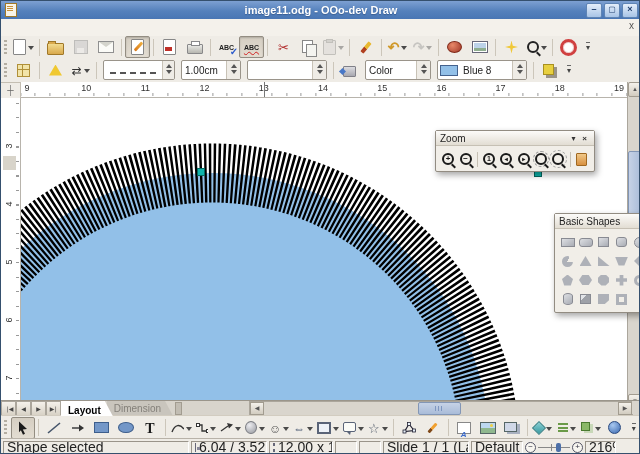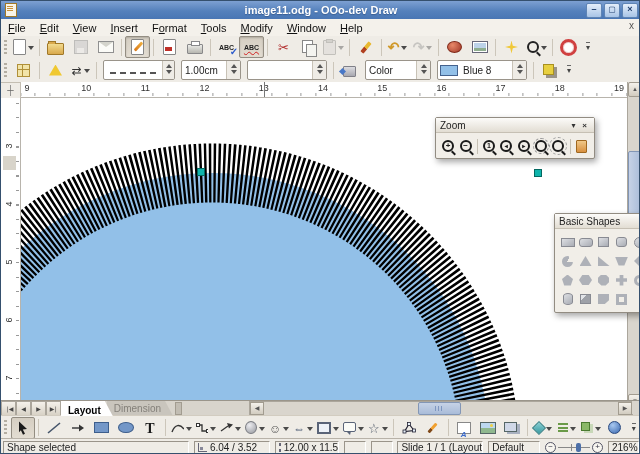--- a/index.html
+++ b/index.html
@@ -133,41 +133,41 @@
   .i-fontwork{width:12px;height:10px;border:1px solid #888;background:#fff;text-align:center;}
   .i-fontwork::before{content:"A";font-size:8px;font-weight:bold;color:#3A6ACC;font-style:italic;}
   .i-image{width:14px;height:10px;border:1px solid #566;background:linear-gradient(#BCD8F0 55%,#8FB88F 55%);position:relative;}
   .i-image::after{content:"";position:absolute;right:2px;top:1px;width:3px;height:3px;border-radius:50%;background:#F0D040;}
   .i-gallery2{width:11px;height:8px;border:1px solid #566;background:#D0D8E8;box-shadow:3px 2px 0 #A8B0C0;margin:-2px 3px 0 0;}
   .i-rotate{width:8px;height:8px;background:linear-gradient(135deg,#8AD0D4,#3A9AA2);border:1px solid #2A7A80;transform:rotate(45deg);}
   .i-align{width:10px;height:9px;background:linear-gradient(180deg,#6A9A48 0 2px,transparent 2px 4px,#6A9A48 4px 6px,transparent 6px 7px,#6A9A48 7px 9px);}
   .i-arrange{width:8px;height:7px;background:#8AB868;border:1px solid #4A7A30;box-shadow:3px 2px 0 #C8D8B8;margin:-2px 3px 0 0;}
   .i-3d{width:11px;height:11px;border-radius:50%;background:radial-gradient(circle at 35% 30%,#A8C8F0,#3A68B0);border:1px solid #2A4A80;}
   
-  .statusbar{position:absolute;left:0;top:437px;width:640px;height:17px;background:#EFECE6;border-top:1px solid #B8B2A8;display:flex;align-items:center;font-size:10px;color:#222;gap:2px;padding:0 2px;box-sizing:border-box;justify-content:space-between;}
+  .statusbar{position:absolute;left:0;top:437px;width:640px;height:17px;background:#EFECE6;border-top:1px solid #B8B2A8;display:flex;align-items:center;font-size:14px;color:#222;gap:2px;padding:0 2px;box-sizing:border-box;}
   .scell{height:13px;border:1px solid;border-color:#9A948A #FFF #FFF #9A948A;display:flex;align-items:center;padding:0 3px;overflow:hidden;white-space:nowrap;box-sizing:border-box;}
   .pos-ic{width:8px;height:8px;border-left:1px solid #667;border-bottom:1px solid #667;margin-right:3px;position:relative;}
   .pos-ic::after{content:"";position:absolute;left:1px;bottom:1px;width:3px;height:3px;background:#889;}
   .size-ic{width:8px;height:7px;border:1px dashed #667;margin-right:3px;}
   .zslider{display:flex;align-items:center;gap:2px;}
   .zs-btn{width:9px;height:9px;border:1px solid #556;border-radius:50%;color:#334;font-size:8px;line-height:7px;text-align:center;background:#F8F6F0;}
   .zs-btn.minus::before{content:"−";}
   .zs-btn.plus::before{content:"+";}
   .zs-track{position:relative;width:32px;height:9px;}
   .zs-track::before{content:"";position:absolute;left:0;right:0;top:4px;height:1px;background:#888;}
   .zs-tick{position:absolute;left:13px;top:1px;width:1px;height:7px;background:#888;}
   .zs-thumb{position:absolute;left:18px;top:0;width:5px;height:9px;background:#4D70A8;border-radius:2px;}
   
   .float{position:absolute;background:#F1EEE8;border:1px solid #928C82;border-radius:2px;box-shadow:2px 3px 6px rgba(0,0,0,.35);z-index:10;}
   .ftitle{height:14px;display:flex;align-items:center;font-size:10px;color:#222;padding:0 4px;background:linear-gradient(#FCFBF9,#E2DDD3);border-bottom:1px solid #C6C0B4;}
   .ftitle .sp{flex:1;}
   .fbtn{width:11px;height:11px;display:flex;align-items:center;justify-content:center;color:#333;font-size:8px;}
   .fbtn.dd::before{content:"▾";}
   .fbtn.x::before{content:"×";font-weight:bold;}
-  .zoompal{left:434px;top:116px;width:158px;height:40px;}
+  .zoompal{left:434px;top:129px;width:158px;height:40px;}
   .zrow{display:flex;align-items:center;padding:3px 4px;gap:1px;}
   .zbtn{width:17px;height:18px;display:flex;align-items:center;justify-content:center;border:1px solid transparent;border-radius:2px;}
   .psep{width:1px;height:15px;background:#C6C0B4;margin:0 2px;}
   .zic{position:relative;width:8px;height:8px;border:2px solid #1a1a1a;border-radius:50%;display:block;}
   .zic::after{content:"";position:absolute;right:-4px;bottom:-4px;width:5px;height:2px;background:#1a1a1a;transform:rotate(45deg);}
   .zic::before{position:absolute;left:50%;top:50%;transform:translate(-50%,-55%);font-weight:bold;font-size:8px;color:#1a1a1a;}
   .zi-zoom-in::before{content:"+";}
   .zi-zoom-out::before{content:"−";}
   .zi-zoom-100::before{content:"1";font-size:7px;}
   .zi-zoom-previous::before{content:"◂";font-size:6px;}
@@ -211,31 +211,20 @@
     <div class="app-icon"></div>
     <div class="title-text">image11.odg - OOo-dev Draw</div>
     <div class="win-btns">
       <div class="wbtn min"></div>
       <div class="wbtn max"></div>
       <div class="wbtn close"></div>
     </div>
   </div>
 
   <div class="menubar">
-    <span style="display:flex;">
-        <span class="mi"><u>F</u>ile</span>
-        <span class="mi"><u>E</u>dit</span>
-        <span class="mi"><u>V</u>iew</span>
-        <span class="mi"><u>I</u>nsert</span>
-        <span class="mi">F<u>o</u>rmat</span>
-        <span class="mi"><u>T</u>ools</span>
-        <span class="mi"><u>M</u>odify</span>
-        <span class="mi"><u>W</u>indow</span>
-        <span class="mi"><u>H</u>elp</span>
-      </span>
     <span class="menu-close">x</span>
   </div>
 
   <div class="tb tb1">
     <div class="grip"></div>
     <div class="tbtn">
         <span class="i-page"></span>
         <span class="dda"></span>
       </div>
     <div class="sep"></div>

